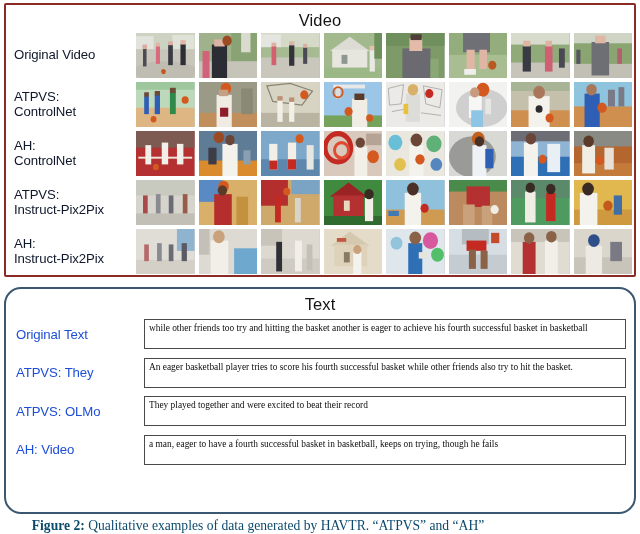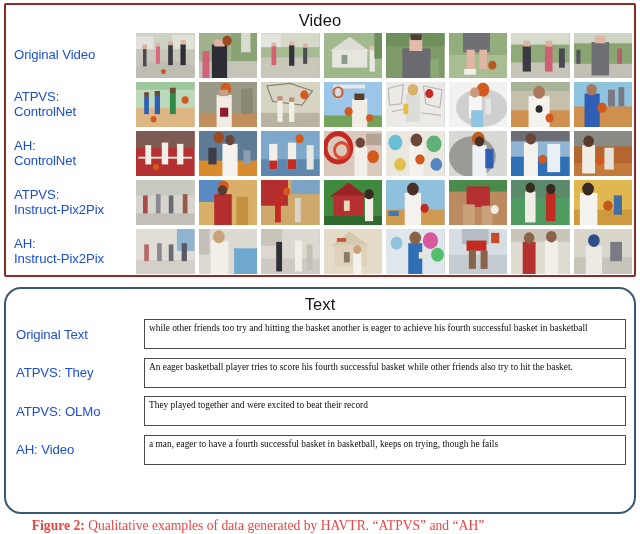--- a/index.html
+++ b/index.html
@@ -45,21 +45,21 @@
   .vrow {
     display: flex;
     align-items: center;
     height: 49px;
   }
   .vrow-label {
     width: 130px;
     flex: 0 0 130px;
     padding-left: 8px;
     font-size: 13.2px;
-    color: #1d4ed8;
+    color: #0f172a;
     line-height: 1.13;
     letter-spacing: -0.1px;
   }
   .vrow-frames {
     flex: 1 1 auto;
     display: flex;
     gap: 4px;
     padding-right: 2px;
     height: 47px;
     align-items: center;
@@ -105,21 +105,21 @@
     color: #0d0d0d;
   }
 
   
   #caption {
     position: absolute;
     left: 0; top: 518px; width: 516px;
     text-align: center;
     font-family: "Liberation Serif", serif;
     font-size: 13.6px;
-    color: #ef4444;
+    color: #0c4a6e;
     white-space: nowrap;
     overflow: hidden;
   }
   #caption b { font-weight: bold; }
 </style>
 </head>
 <body>
 
 <div class="panel" id="video-panel">
   <div class="panel-title">Video</div>

